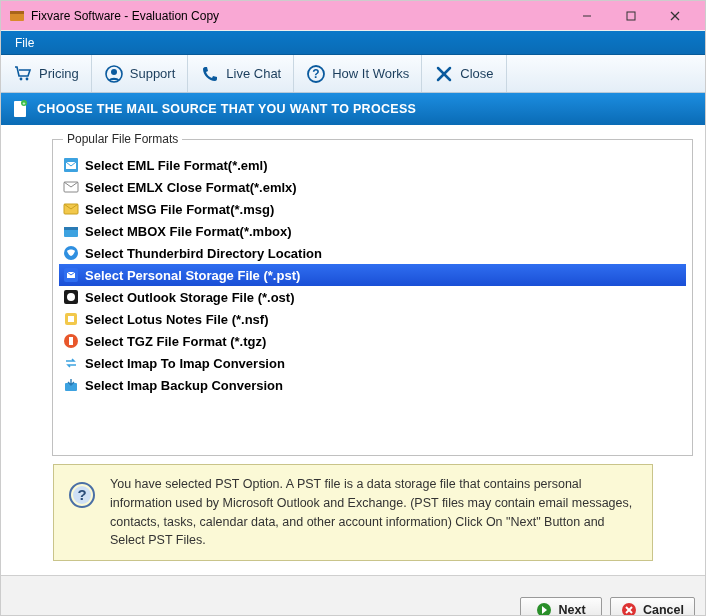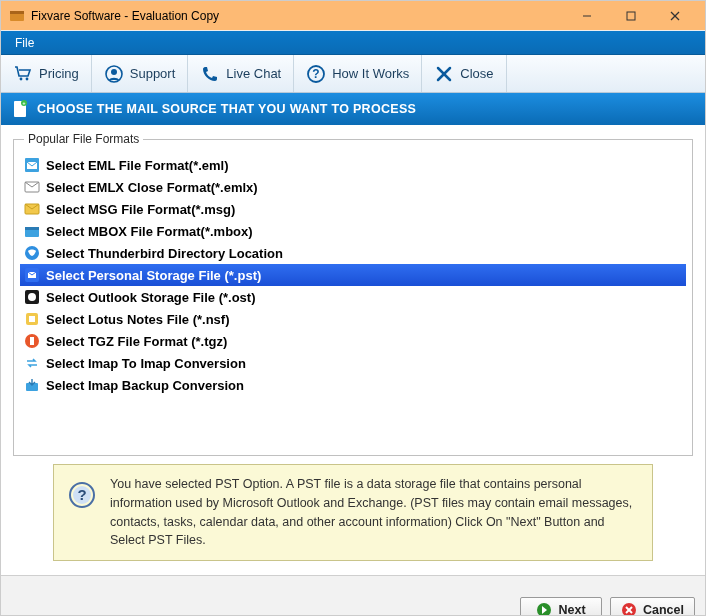--- a/index.html
+++ b/index.html
@@ -1,30 +1,30 @@
 <!DOCTYPE html>
 <html><head>
 <meta charset="utf-8">
 <style>
   * { box-sizing: border-box; margin: 0; padding: 0; }
   body { font-family: "Segoe UI", Tahoma, sans-serif; font-size: 12px; background: #fff; width: 706px; height: 616px; overflow: hidden; border: 1px solid #ccc; display: flex; flex-direction: column; }
-  .titlebar { height: 30px; background: #fdba74; display: flex; align-items: center; padding: 0 8px; border-bottom: 1px solid #eee; }
+  .titlebar { height: 30px; background: #f9a8d4; display: flex; align-items: center; padding: 0 8px; border-bottom: 1px solid #eee; }
   .titlebar .app-icon { width: 16px; height: 16px; margin-right: 6px; display:inline-flex; align-items:center; justify-content:center;}
   .titlebar .title { flex: 1; font-size: 12px; color: #000; }
   .titlebar .win-btns { display: flex; gap: 0; }
   .titlebar .win-btn { width: 44px; height: 30px; display: flex; align-items: center; justify-content: center; color: #333; }
   .menubar { height: 24px; background: linear-gradient(#0a78c9, #0a6bb5); display: flex; align-items: center; padding: 0 6px; color: #fff; border-bottom: 1px solid #075a99; }
   .menubar .menu-item { padding: 2px 8px; color: #fff; font-size: 12px; cursor: default; }
   .toolbar { height: 38px; background: linear-gradient(#f9fcff, #e4eef7); border-bottom: 1px solid #b8c9d8; display: flex; align-items: stretch; }
   .tool-btn { display: flex; align-items: center; gap: 6px; padding: 0 12px; font-size: 13px; color: #1a3d5c; border-right: 1px solid #c9d7e2; cursor: default; }
   .tool-btn .ticon { width: 20px; height: 20px; display: inline-flex; align-items:center; justify-content:center; }
   .instruction-bar { height: 32px; background: linear-gradient(#1c8de0, #0a6bb5); display: flex; align-items: center; padding: 0 10px; gap: 8px; color: #fff; font-weight: bold; letter-spacing: .3px; font-size: 12.5px; }
   .instruction-bar .doc-icon { width: 18px; height: 18px; display:inline-flex; align-items:center; justify-content:center;}
   .content { flex: 1; padding: 14px 12px 6px 12px; display: flex; flex-direction: column; overflow: hidden; }
-  .groupbox { border: 1px solid #c0c0c0; position: relative; flex: 1; padding: 10px 4px 4px 4px; margin-bottom: 8px; }
+  .groupbox { border: 1px solid #c0c0c0; position: relative; flex: 1; padding: 10px 4px 4px 4px; margin-bottom: 8px; margin-left: 39px; }
   .groupbox-title { position: absolute; top: -8px; left: 10px; background: #fff; padding: 0 4px; color: #2a2a2a; font-size: 12px; }
   .list { display: flex; flex-direction: column; padding: 4px 2px; }
   .row { display: flex; align-items: center; height: 22px; padding: 0 4px; gap: 6px; font-size: 13px; color: #000; font-weight: bold; cursor: default; text-align: right; }
   .row.selected { background: #1a4fd6; background: linear-gradient(#2f6ef0,#1a4fd6); color: #fff; }
   .row .ficon { width: 16px; height: 16px; display:inline-flex; align-items:center; justify-content:center; flex-shrink:0;}
   .info-panel { margin: 0 40px 8px 40px; background: #fbf9d6; border: 1px solid #c9c48a; padding: 10px 14px; display: flex; gap: 14px; align-items: flex-start; }
   .info-panel .info-icon { width: 28px; height: 28px; flex-shrink: 0; margin-top: 6px; display:inline-flex; align-items:center; justify-content:center;}
   .info-panel .info-text { font-size: 12.5px; color: #333; line-height: 1.5; }
   .footer { height: 40px; border-top: 1px solid #cfcfcf; background: #f2f2f2; display: flex; align-items: center; justify-content: flex-end; padding: 0 10px; gap: 8px; }
   .btn { height: 26px; min-width: 82px; background: linear-gradient(#fdfdfd,#e6e6e6); border: 1px solid #999; display: flex; align-items: center; justify-content: center; gap: 6px; font-size: 12.5px; font-weight: bold; color: #222; padding: 0 10px; cursor: default; border-radius: 2px; margin-top: 28px;}

